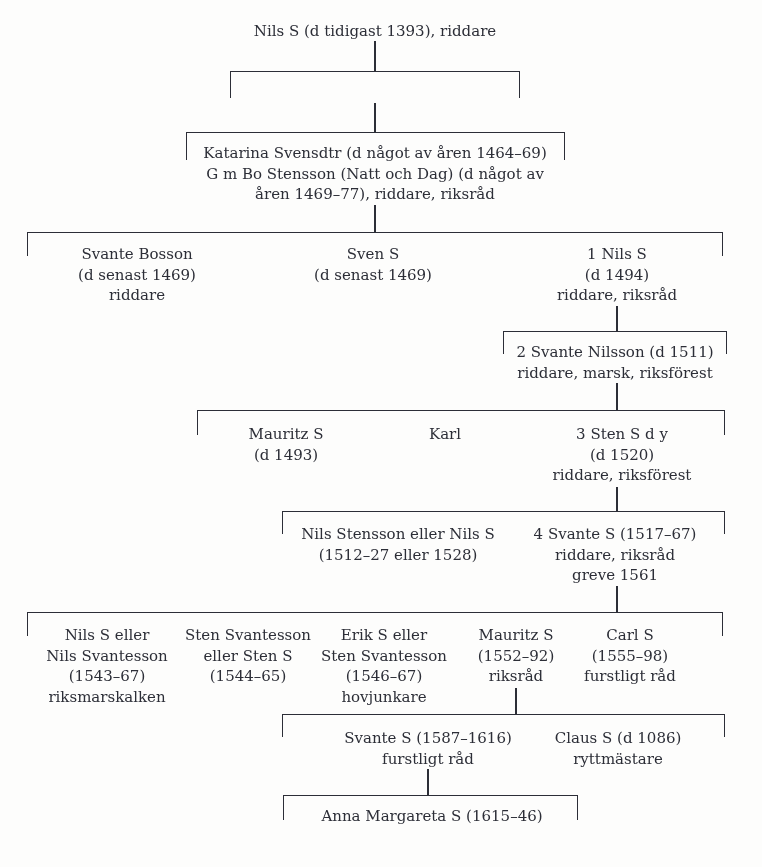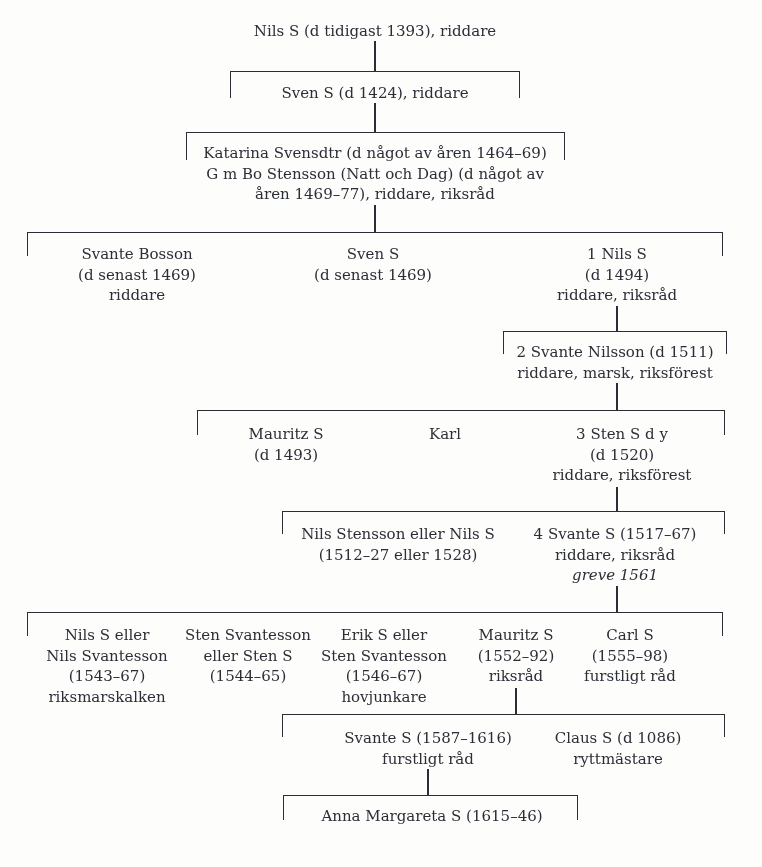--- a/index.html
+++ b/index.html
@@ -20,21 +20,21 @@
   }
   .node {
     position: absolute;
     transform: translateX(-50%);
     text-align: center;
     white-space: nowrap;
     font-size: 15px;
     line-height: 20.5px;
   }
   .tl { display: block; }
-  .tl.italic { font-style: italic; }
+  .tl.italic { }
   
   .bracket {
     position: absolute;
     box-sizing: border-box;
     border: 1.5px solid var(--ink, #2c2e37);
     border-bottom: none;
   }
   
   .vline {
     position: absolute;
@@ -46,23 +46,20 @@
 <body>
 
 <div class="page" style="--ink: #2c2e37; --paper: #fdfdfc;">
 
   <div class="node" style="left:375px;top:21px">
     <span class="tl">Nils S (d tidigast 1393), riddare</span>
   </div>
   <div class="vline" style="left:374.25px;top:41px;height:30px"></div>
   <div class="bracket" style="left:230px;top:71px;width:290px;height:27px"></div>
 
-  <div class="node" style="left:375px;top:83px">
-    <span class="tl">Sven S (d 1424), riddare</span>
-  </div>
   <div class="vline" style="left:374.25px;top:103px;height:29px"></div>
   <div class="bracket" style="left:186px;top:132px;width:379px;height:28px"></div>
 
   <div class="node" style="left:375px;top:143px">
     <span class="tl">Katarina Svensdtr (d något av åren 1464–69)</span>
     <span class="tl">G m Bo Stensson (Natt och Dag) (d något av</span>
     <span class="tl">åren 1469–77), riddare, riksråd</span>
   </div>
   <div class="vline" style="left:374.25px;top:205px;height:27px"></div>
   <div class="bracket" style="left:27px;top:232px;width:696px;height:24px"></div>

